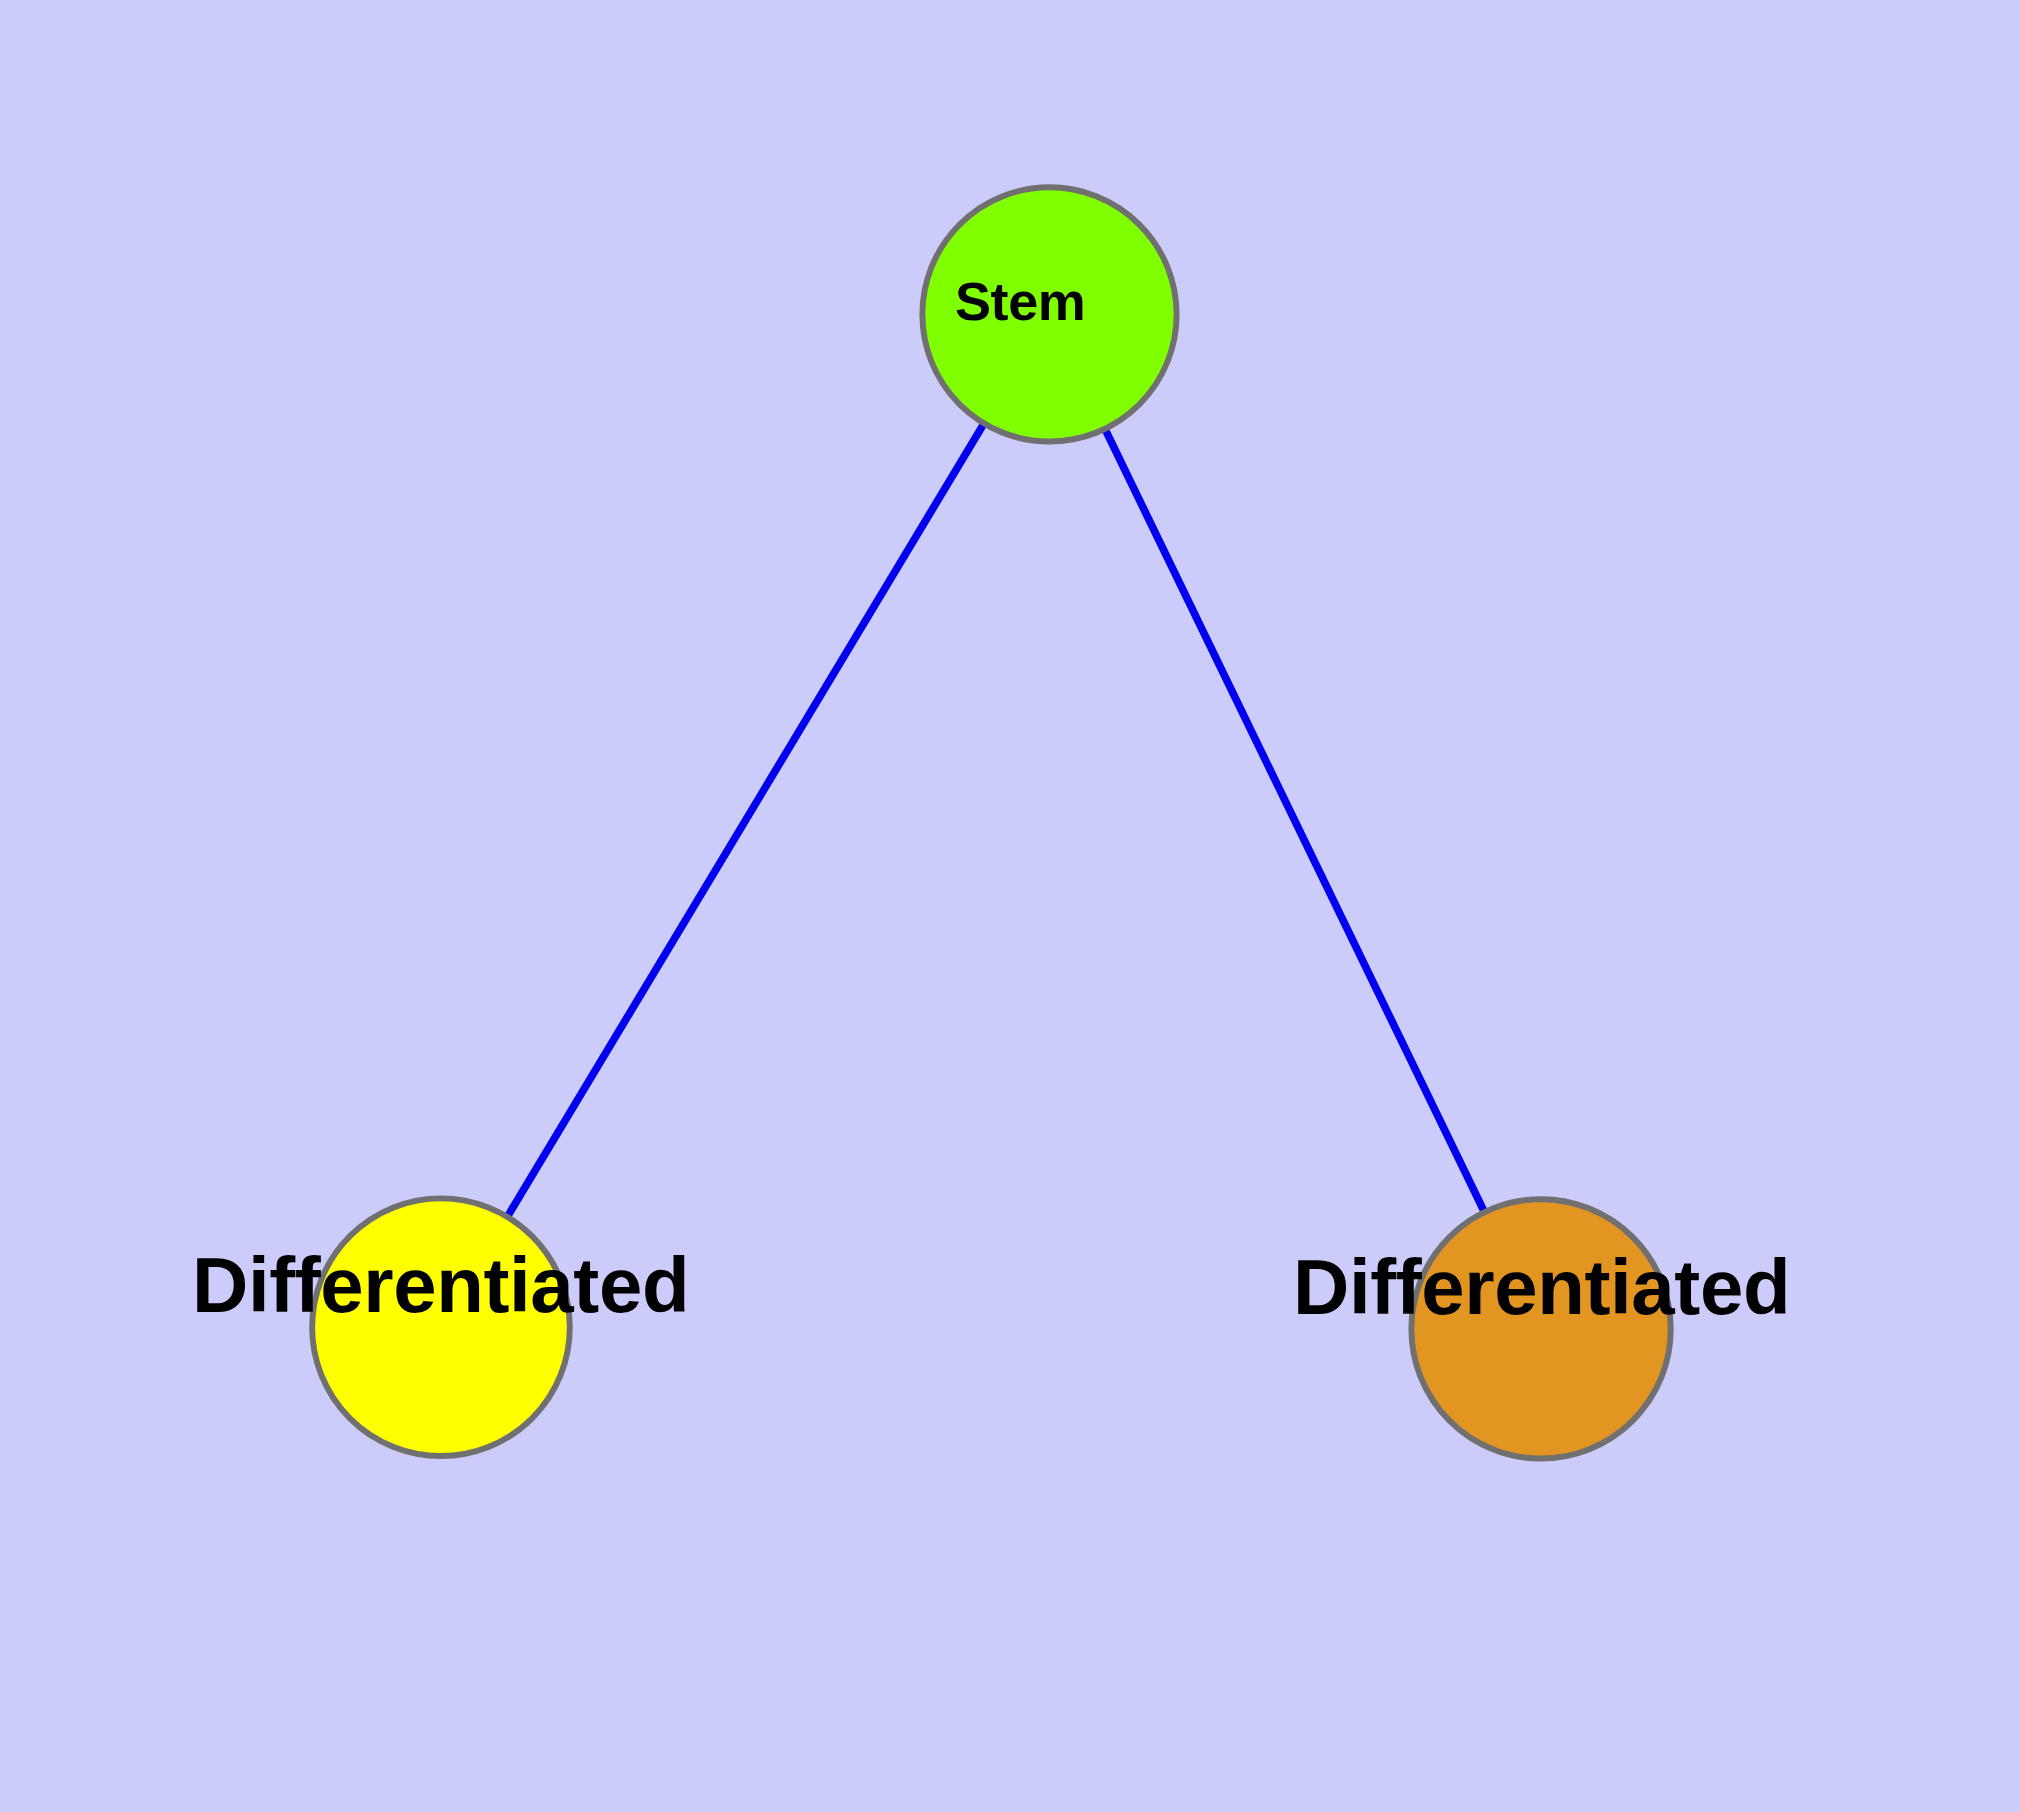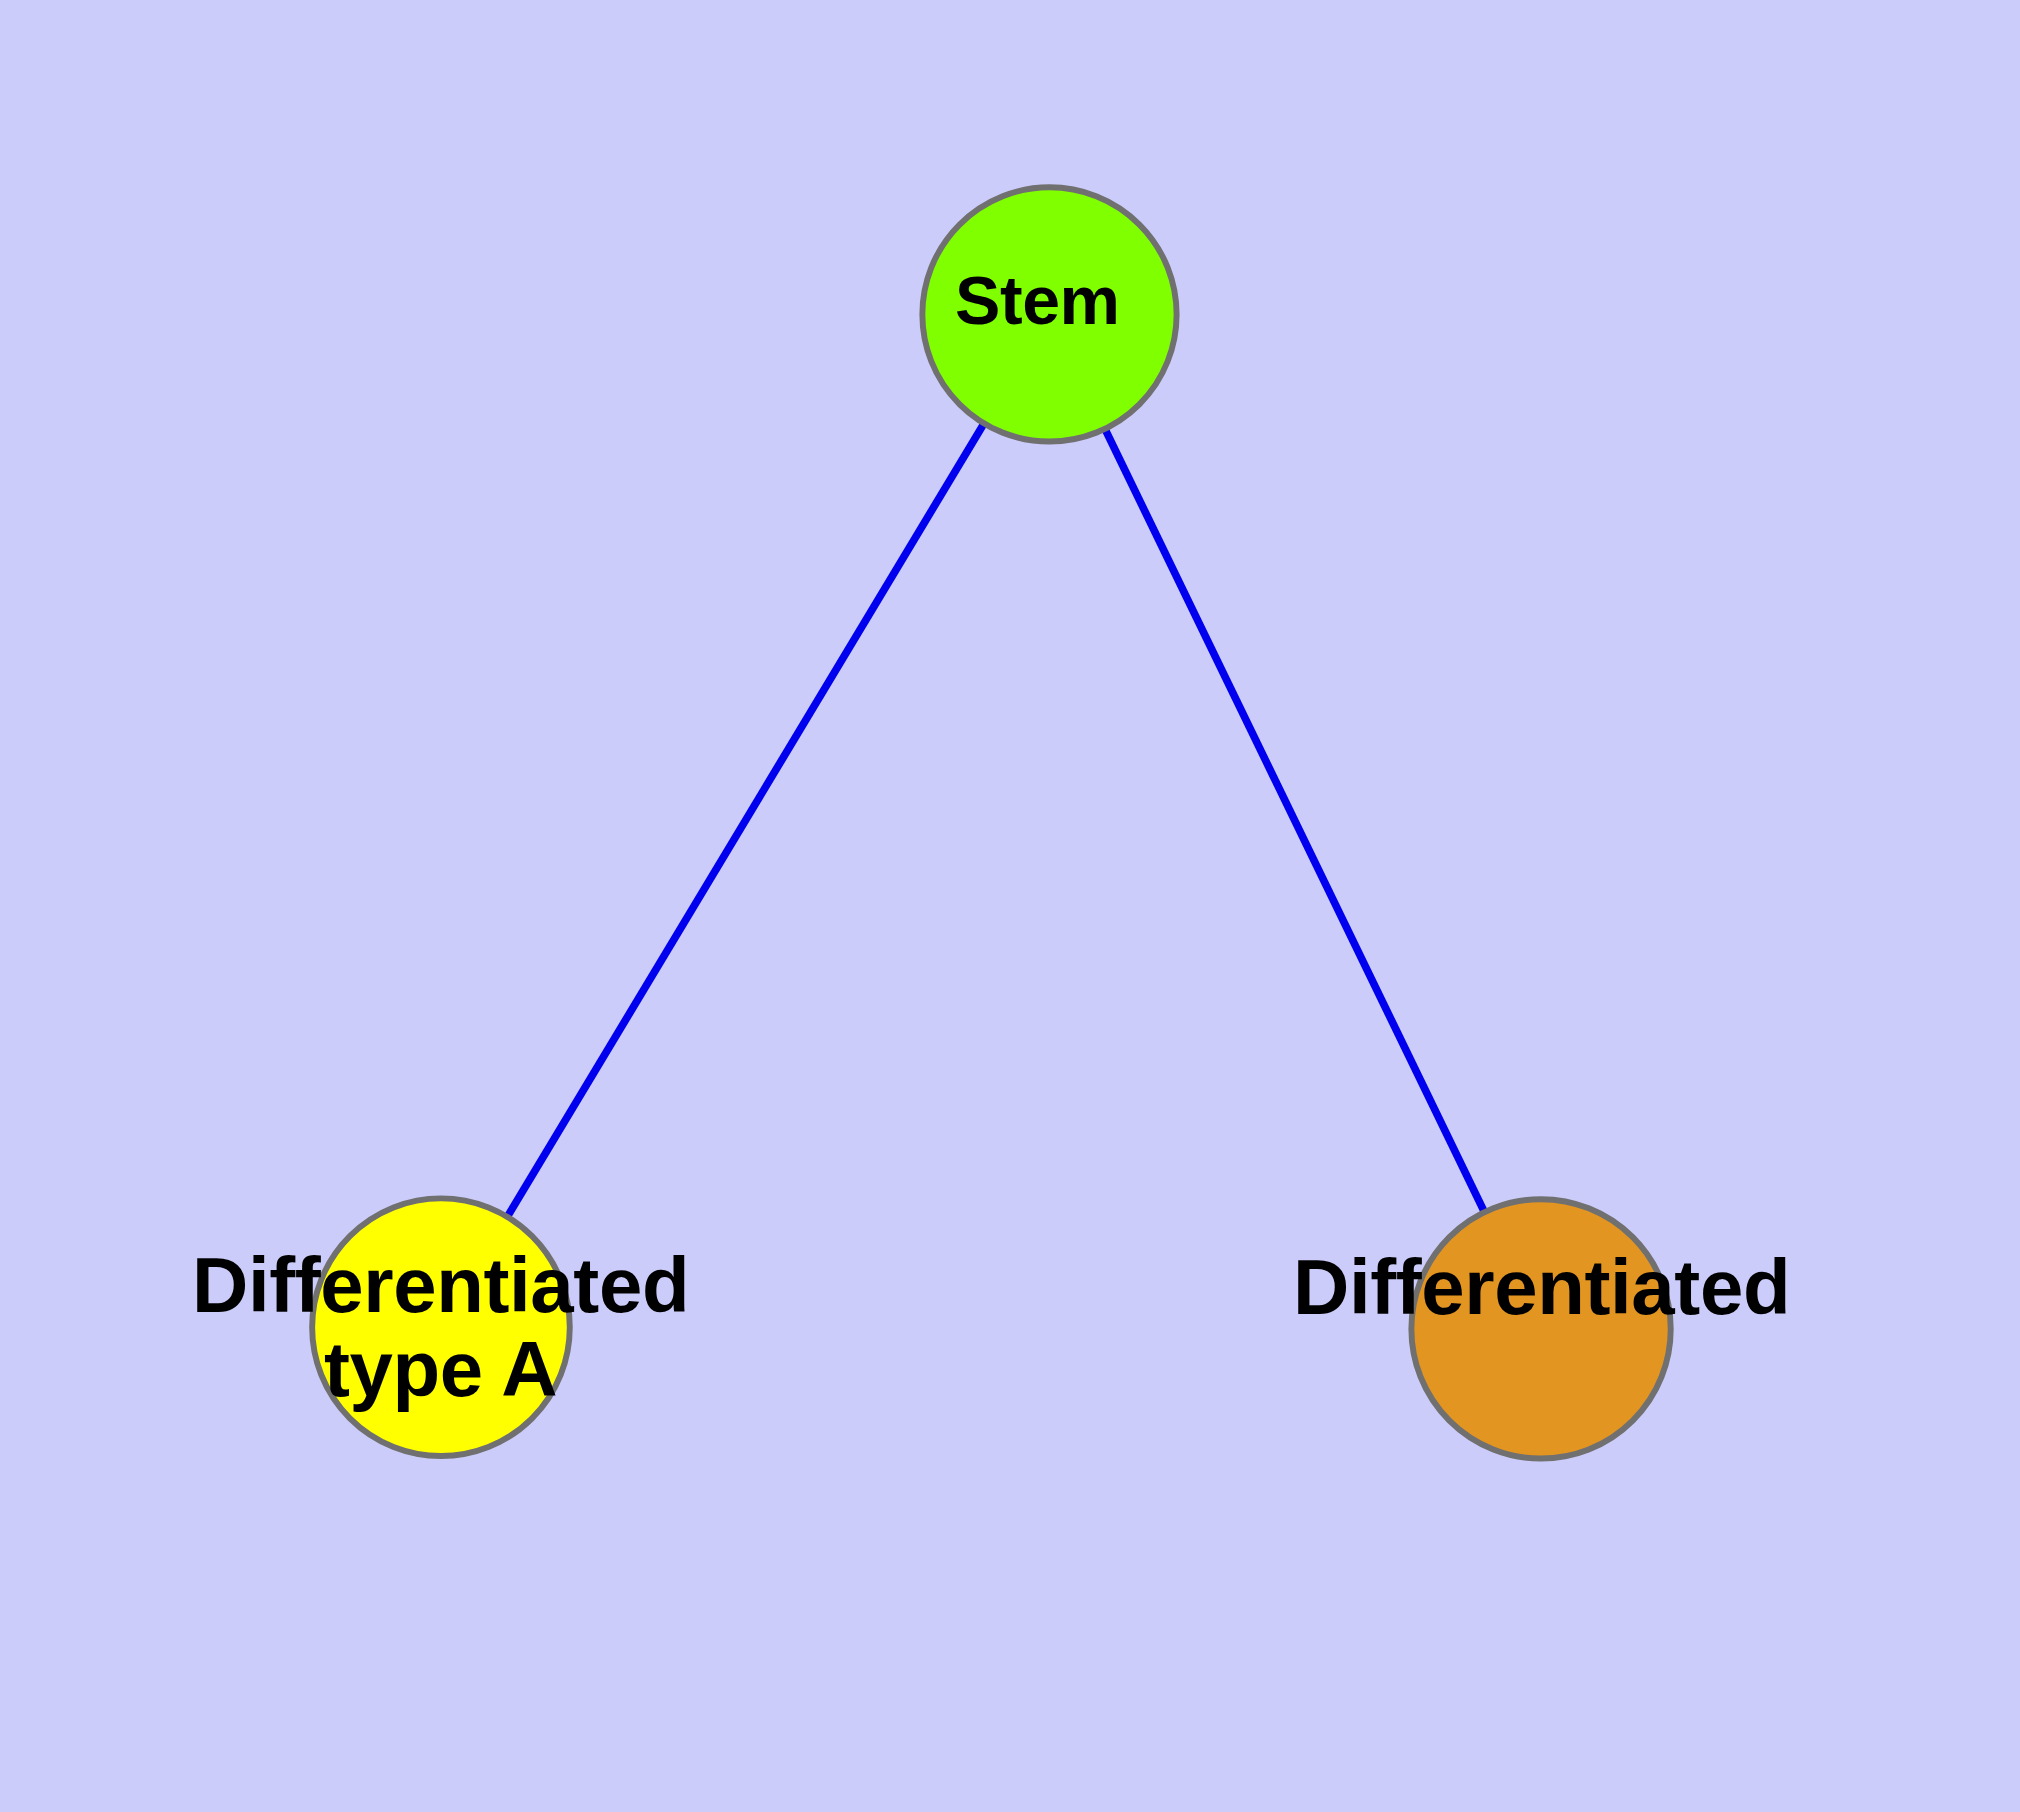--- a/index.html
+++ b/index.html
@@ -57,26 +57,25 @@
         <line x1="1238" y1="371" x2="1818" y2="1568" stroke="#0000ee" stroke-width="9" stroke-linecap="butt"></line>
       </g>
     <g id="nodes-layer">
         <circle cx="1238" cy="371" r="150" fill="#80ff00" stroke="#707070" stroke-width="7"></circle>
         <circle cx="520" cy="1566" r="152" fill="#ffff00" stroke="#707070" stroke-width="7"></circle>
         <circle cx="1818" cy="1568" r="153" fill="#e39521" stroke="#707070" stroke-width="7"></circle>
       </g>
   </svg>
 
   <div id="labels-layer">
-      <div class="node-label" style="font-size: 68px; color: rgb(0, 0, 0); left: 955px; top: 264px;">
+      <div class="node-label" style="font-size: 54px; color: rgb(0, 0, 0); left: 955px; top: 272px;">
         <span class="node-label-line">Stem</span>
       </div>
       <div class="node-label" style="font-size: 78px; color: rgb(0, 0, 0); left: 192px; top: 1243px;">
         <span class="node-label-line">Differentiated</span>
-        <span class="node-label-line">type A</span>
       </div>
       <div class="node-label" style="font-size: 78px; color: rgb(0, 0, 0); left: 1293px; top: 1245px;">
         <span class="node-label-line">Differentiated</span>
       </div>
     </div>
 
 </div>
 
 
 </body></html>

